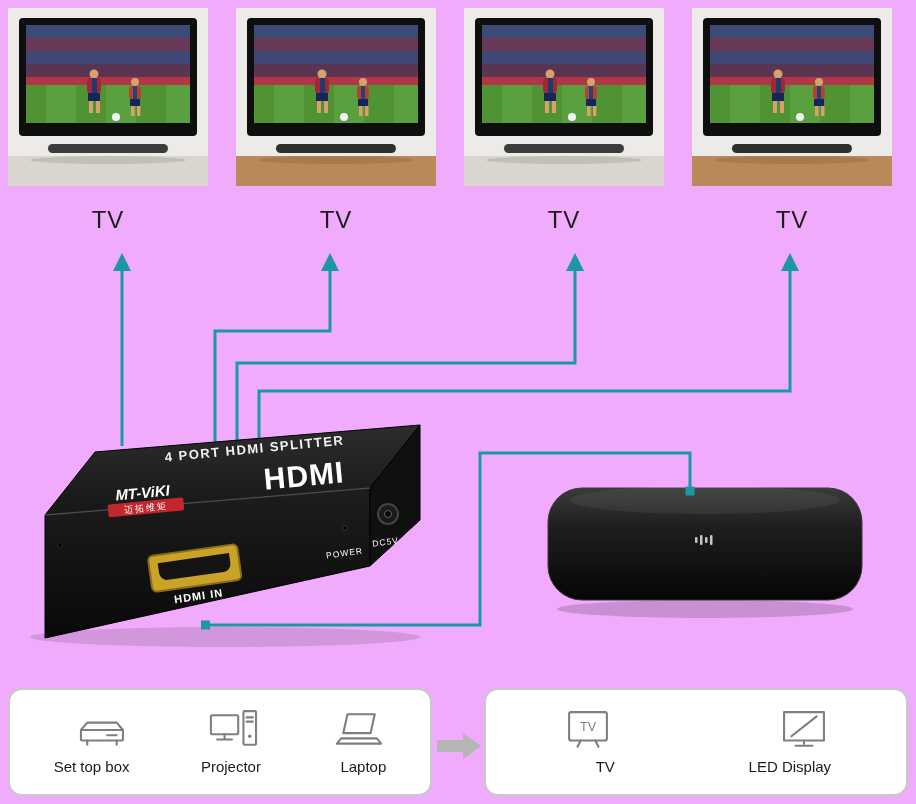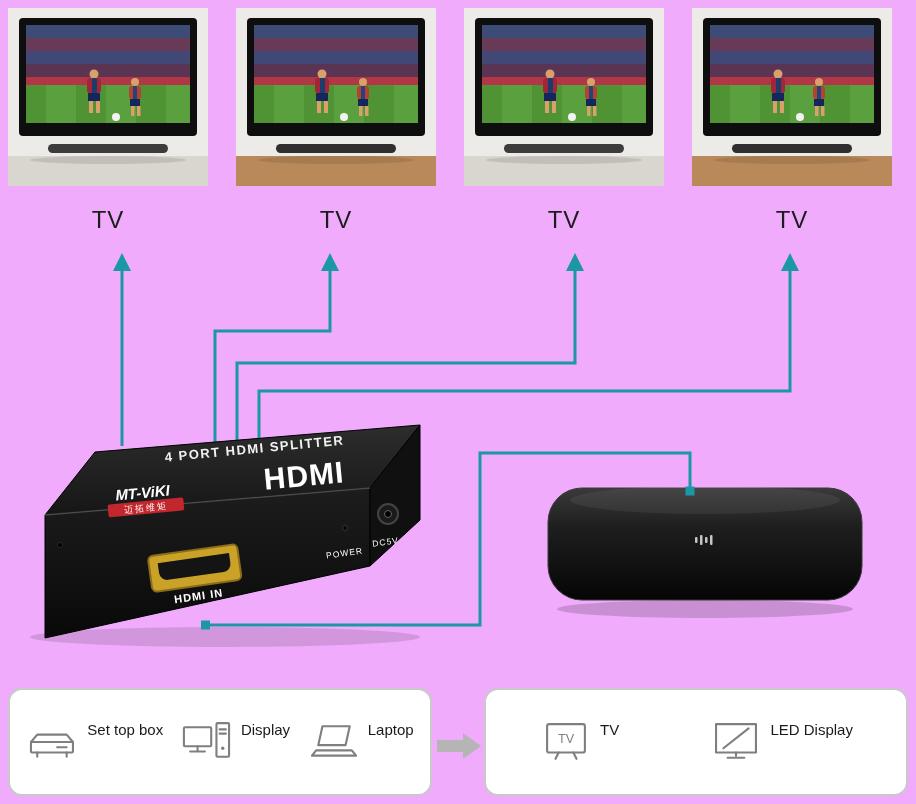--- a/index.html
+++ b/index.html
@@ -23,21 +23,21 @@
   
   .scene { position: absolute; left: 0; top: 0; width: 916px; height: 804px; }
   .scene text { font-family: "Liberation Sans", sans-serif; }
 
   
   .panel { position: absolute; top: 688px; height: 108px; background: #ffffff;
            border: 2px solid #c9c9c9; border-radius: 14px;
            display: flex; align-items: center; justify-content: space-around; padding: 0 8px; }
   .panel-left  { left: 8px;  width: 424px; }
   .panel-right { left: 484px; width: 424px; }
-  .legend-item { display: flex; flex-direction: row; align-items: flex-start; gap: 7px; }
+  .legend-item { display: flex; flex-direction: column; align-items: flex-end; gap: 7px; }
   .legend-icon { width: 54px; height: 42px; display: block; }
   .legend-label { font-size: 15px; color: #1b1b1b; white-space: nowrap; }
 
   .mid-arrow { position: absolute; left: 437px; top: 731px; width: 44px; height: 30px; }
 
   .defs-holder { position: absolute; width: 0; height: 0; overflow: hidden; }
 </style>
 </head>
 <body>
 
@@ -267,21 +267,21 @@
     <div class="legend-item">
       <svg class="legend-icon" viewBox="0 0 48 40">
           <use href="#sym-stb"></use>
         </svg>
       <div class="legend-label">Set top box</div>
     </div>
     <div class="legend-item">
       <svg class="legend-icon" viewBox="0 0 48 40">
           <use href="#sym-computer"></use>
         </svg>
-      <div class="legend-label">Display</div>
+      <div class="legend-label">Projector</div>
     </div>
     <div class="legend-item">
       <svg class="legend-icon" viewBox="0 0 48 40">
           <use href="#sym-laptop"></use>
         </svg>
       <div class="legend-label">Laptop</div>
     </div>
   </div>
 
   <svg class="mid-arrow" viewBox="0 0 44 30">

